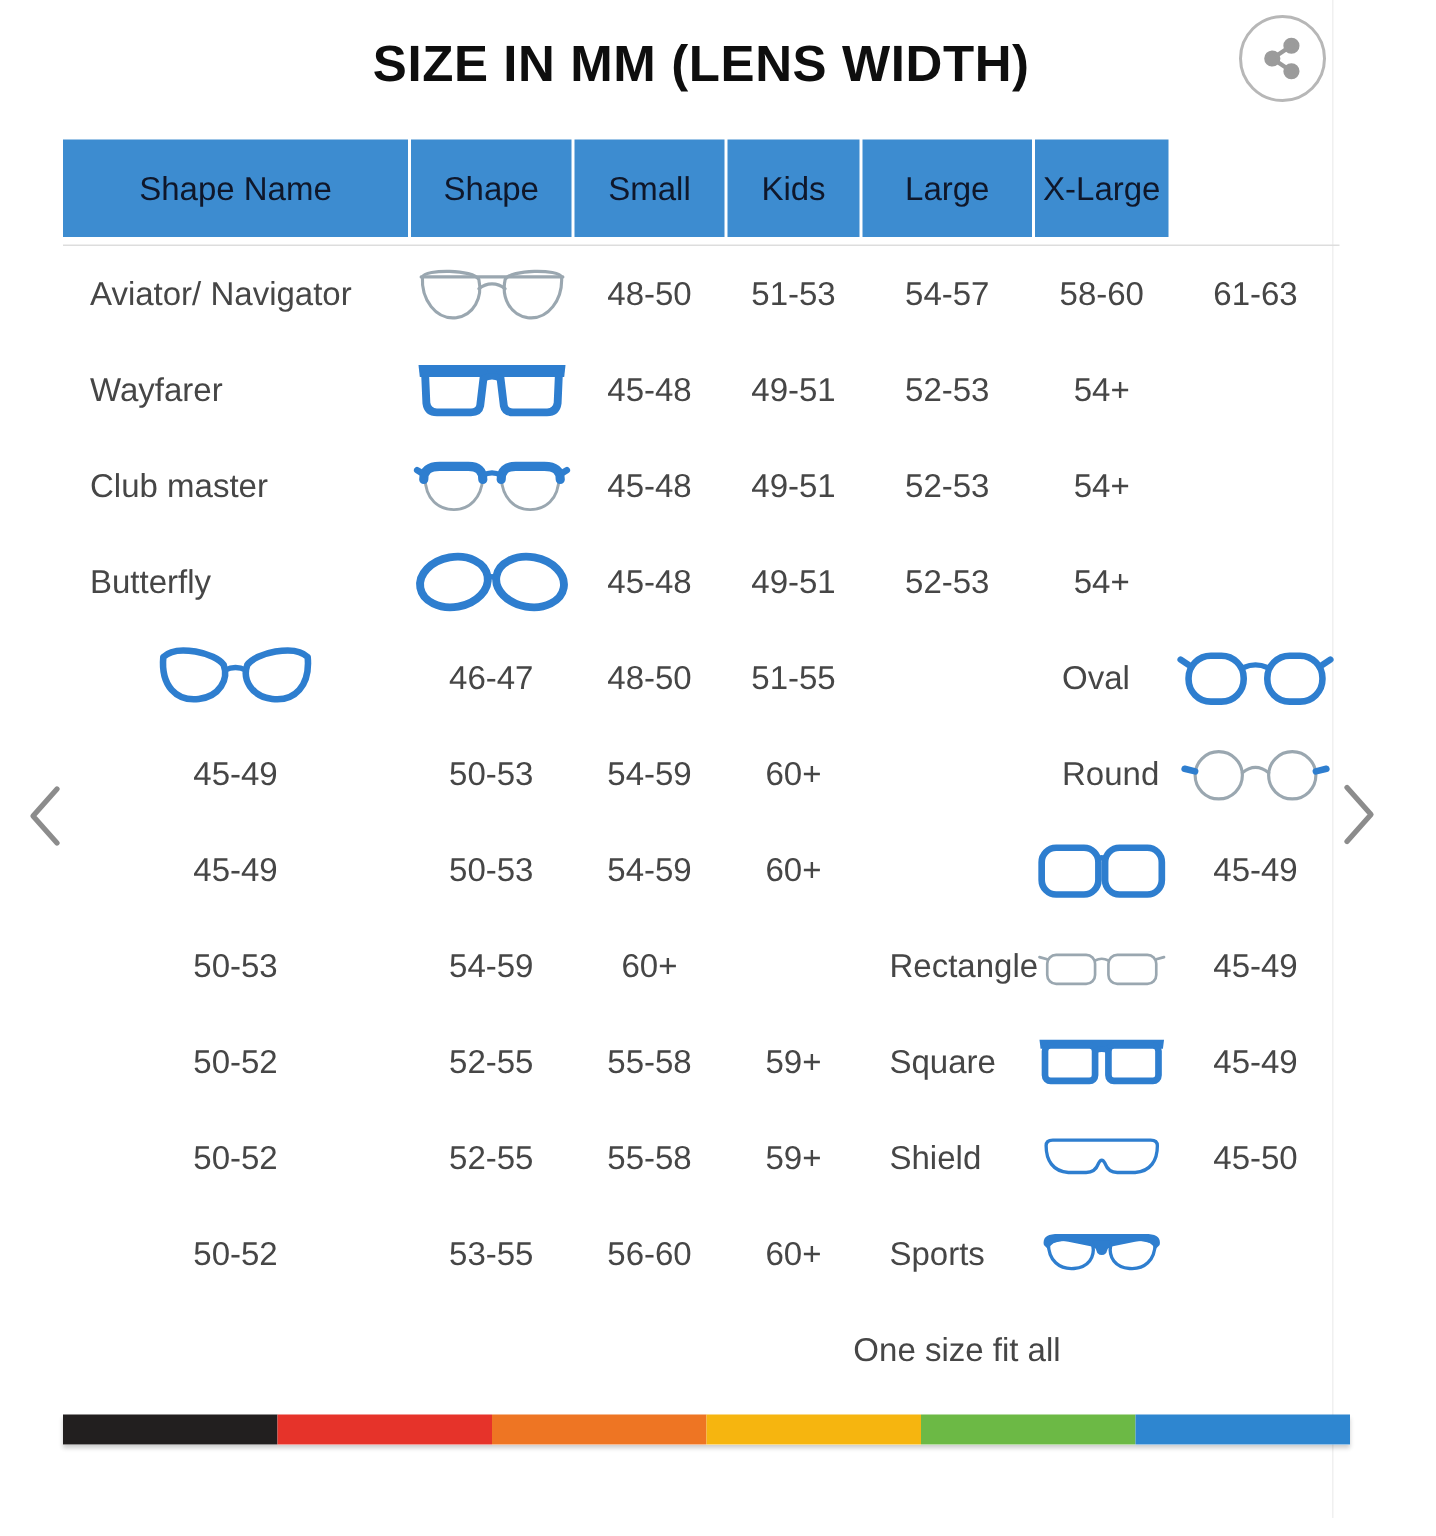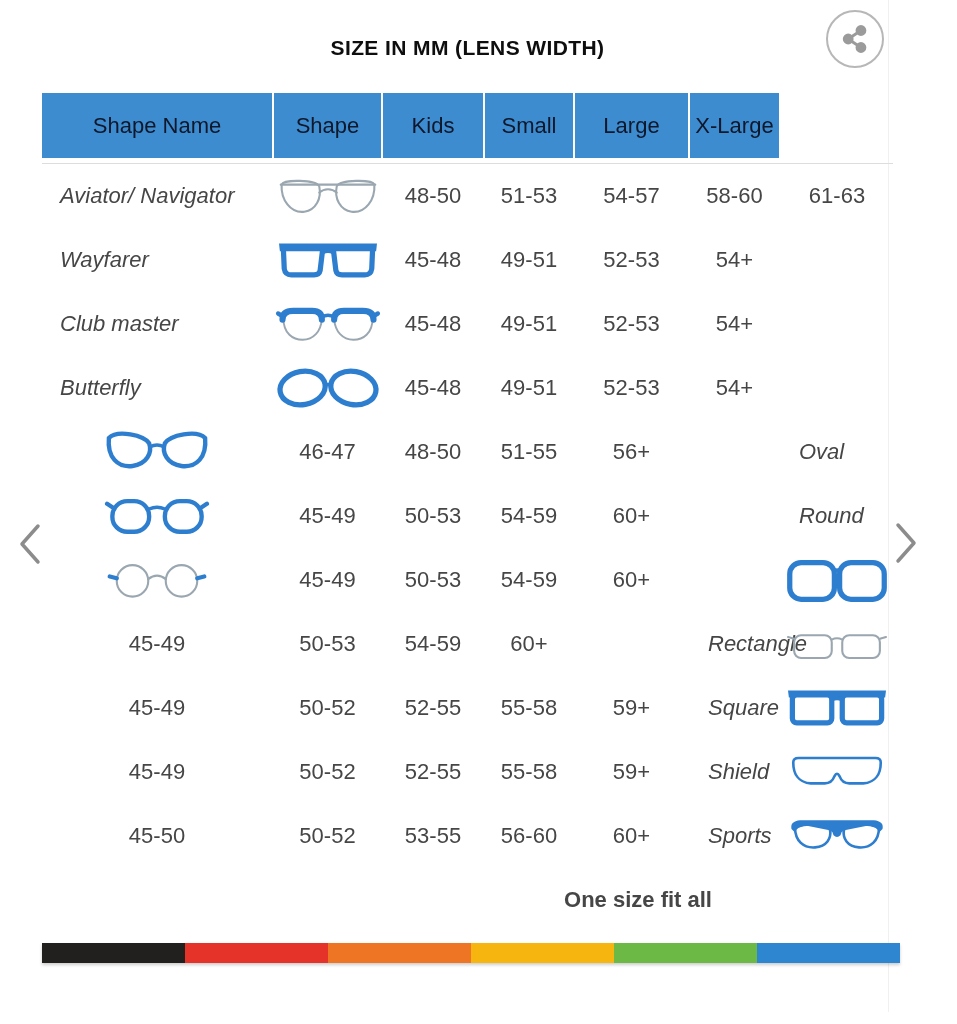--- a/index.html
+++ b/index.html
@@ -2,41 +2,41 @@
 <html><head>
 <meta charset="utf-8">
 <style>
   html,body{margin:0;padding:0;}
   body{
     width:957px;height:1024px;position:relative;background:#ffffff;
     font-family:"Liberation Sans", sans-serif;overflow:hidden;
   }
   .page-title{
     position:absolute;left:42px;top:24px;width:851px;text-align:center;
-    font-size:21px;font-weight:bold;color:#0e0e0e;letter-spacing:.4px;margin-top:12px;
+    font-size:34px;font-weight:bold;color:#0e0e0e;letter-spacing:.4px;
   }
   .share-btn{
     position:absolute;left:826px;top:10px;width:58px;height:58px;border-radius:50%;
     border:2px solid #b7b7b7;background:#fff;box-sizing:border-box;
     display:flex;align-items:center;justify-content:center;cursor:pointer;
   }
   .card-edge{position:absolute;left:888px;top:0;width:1px;height:1012px;background:#f0f0f0;}
   .size-grid{
     position:absolute;left:42px;top:93px;display:grid;
     grid-template-columns:230px 107px 100px 88px 113px 89px 112px;
     grid-template-rows:65px 6px;grid-auto-rows:64px;column-gap:2px;
   }
   .hcell{
     background:#3d8cd0;color:#0f172a;font-size:22px;
     display:flex;align-items:center;justify-content:center;
   }
   .header-underline{grid-column:1/-1;border-bottom:1px solid #dddddd;}
   .cell{display:flex;align-items:center;justify-content:center;font-size:22px;color:#464646;}
-  .cell.name{justify-content:flex-start;padding-left:18px;box-sizing:border-box;font-style:italic;}
-  .cell.note{grid-column:3/-1;font-weight:bold;}
+  .cell.name{justify-content:flex-start;padding-left:18px;box-sizing:border-box;}
+  .cell.note{grid-column:3/-1;}
   .glasses{display:block;}
   .stripe{
     position:absolute;left:42px;top:943px;width:858px;height:20px;display:flex;
     box-shadow:0 2px 3px rgba(0,0,0,.2);
   }
   .stripe>div{flex:1;height:100%;}
   .chevron{position:absolute;cursor:pointer;}
   .chevron.left{left:16px;top:522px;}
   .chevron.right{left:892px;top:521px;}
 </style>
@@ -56,22 +56,22 @@
     </g>
   </svg>
 </div>
 
 <div class="card-edge"></div>
 
 <div class="size-grid">
 
   <div class="hcell">Shape Name</div>
   <div class="hcell">Shape</div>
+  <div class="hcell">Small</div>
   <div class="hcell">Kids</div>
-  <div class="hcell">Small</div>
   <div class="hcell">Large</div>
   <div class="hcell">X-Large</div>
   <div class="header-underline"></div>
 
   <div class="cell name">Aviator/ Navigator</div>
   <div class="cell">
     <svg class="glasses" width="106" height="56" viewBox="0 0 120 64" fill="none" stroke="#9aa7b0" stroke-width="2.4" stroke-linecap="round" stroke-linejoin="round">
       <path d="M6 19 L114 19"></path>
       <path d="M7 19 C9 13 46 13 50 21 C53 35 46 48 33 50 C17 52 6 36 7 19 Z"></path>
       <path d="M113 19 C111 13 74 13 70 21 C67 35 74 48 87 50 C103 52 114 36 113 19 Z"></path>
@@ -134,21 +134,20 @@
   <div class="cell">
     <svg class="glasses" width="106" height="56" viewBox="0 0 120 64" stroke-linecap="round" stroke-linejoin="round">
       <path fill="#fff" stroke="#2e7ecf" stroke-width="5" d="M5 16 C15 6 45 13 51 22 C55 33 48 46 32 48 C15 50 3 38 5 16 Z"></path>
       <path fill="#fff" stroke="#2e7ecf" stroke-width="5" d="M115 16 C105 6 75 13 69 22 C65 33 72 46 88 48 C105 50 117 38 115 16 Z"></path>
       <path fill="none" stroke="#2e7ecf" stroke-width="4" d="M52 26 Q60 22 68 26"></path>
     </svg>
   </div>
   <div class="cell">46-47</div>
   <div class="cell">48-50</div>
   <div class="cell">51-55</div>
-  <div class="cell">56+</div>
   <div class="cell"></div>
 
   <div class="cell name">Oval</div>
   <div class="cell">
     <svg class="glasses" width="106" height="56" viewBox="0 0 120 64" stroke-linecap="round">
       <rect x="9" y="15" width="42" height="35" rx="17" fill="#fff" stroke="#2e7ecf" stroke-width="5"></rect>
       <rect x="69" y="15" width="42" height="35" rx="17" fill="#fff" stroke="#2e7ecf" stroke-width="5"></rect>
       <path fill="none" stroke="#2e7ecf" stroke-width="4" d="M51 24 Q60 20 69 24"></path>
       <path stroke="#2e7ecf" stroke-width="5" d="M3 18 L9 22"></path>
       <path stroke="#2e7ecf" stroke-width="5" d="M117 18 L111 22"></path>

